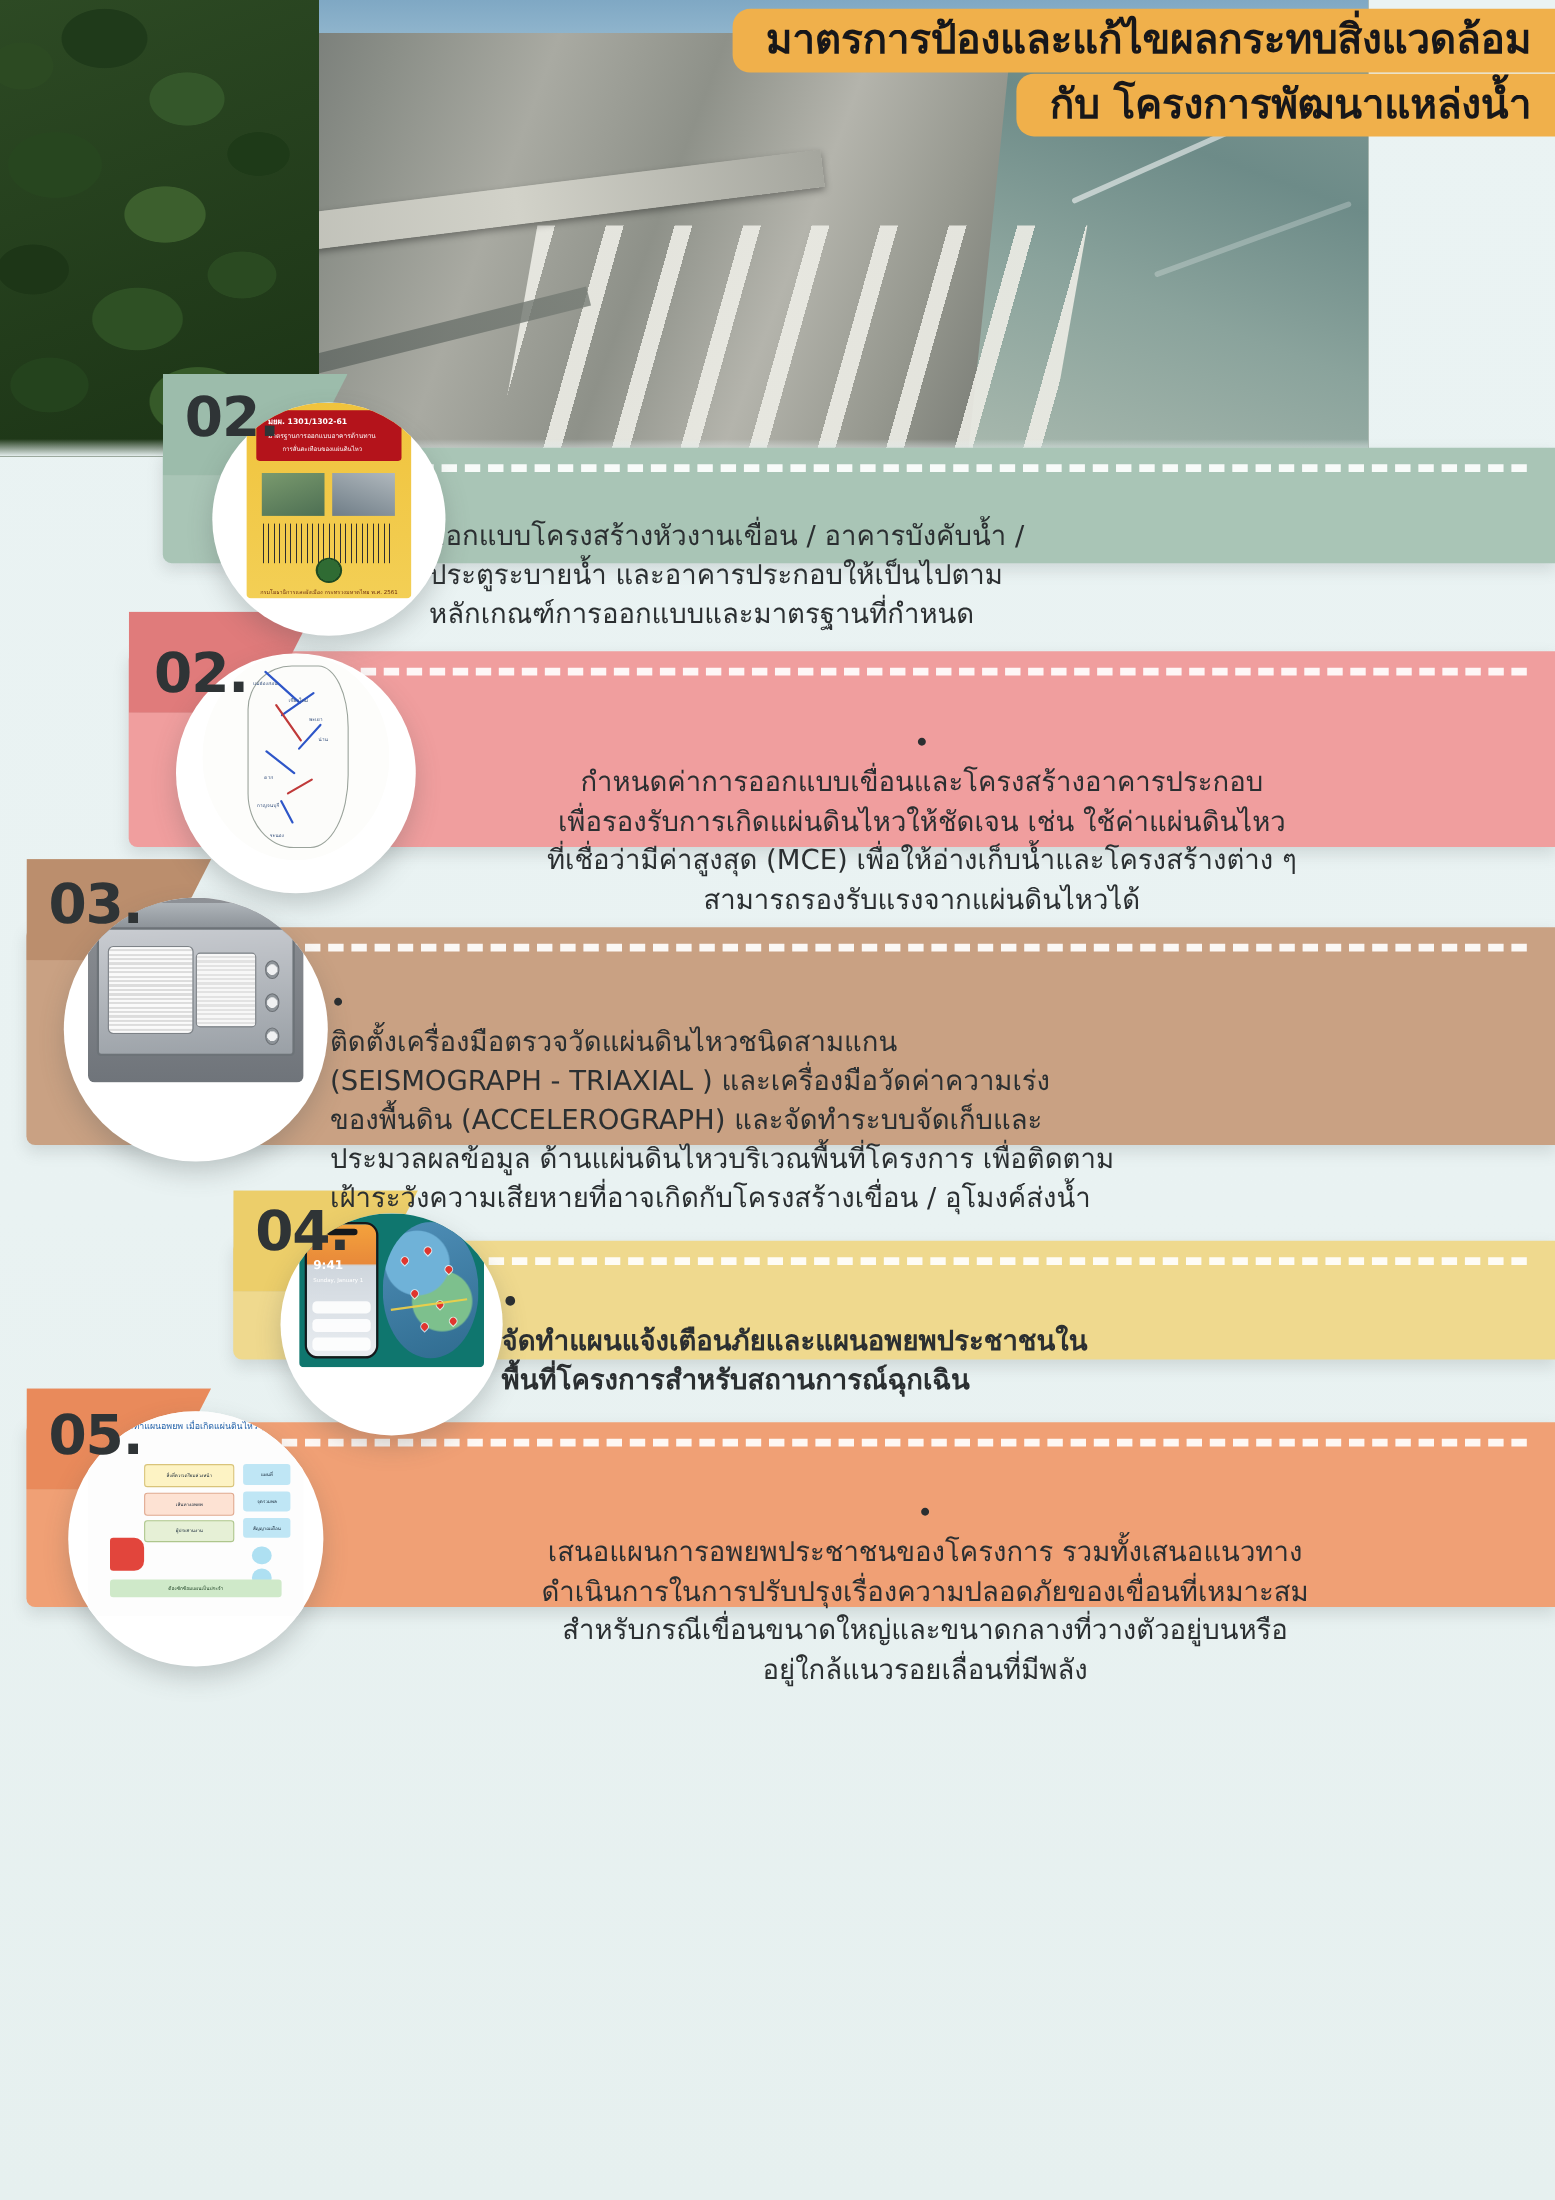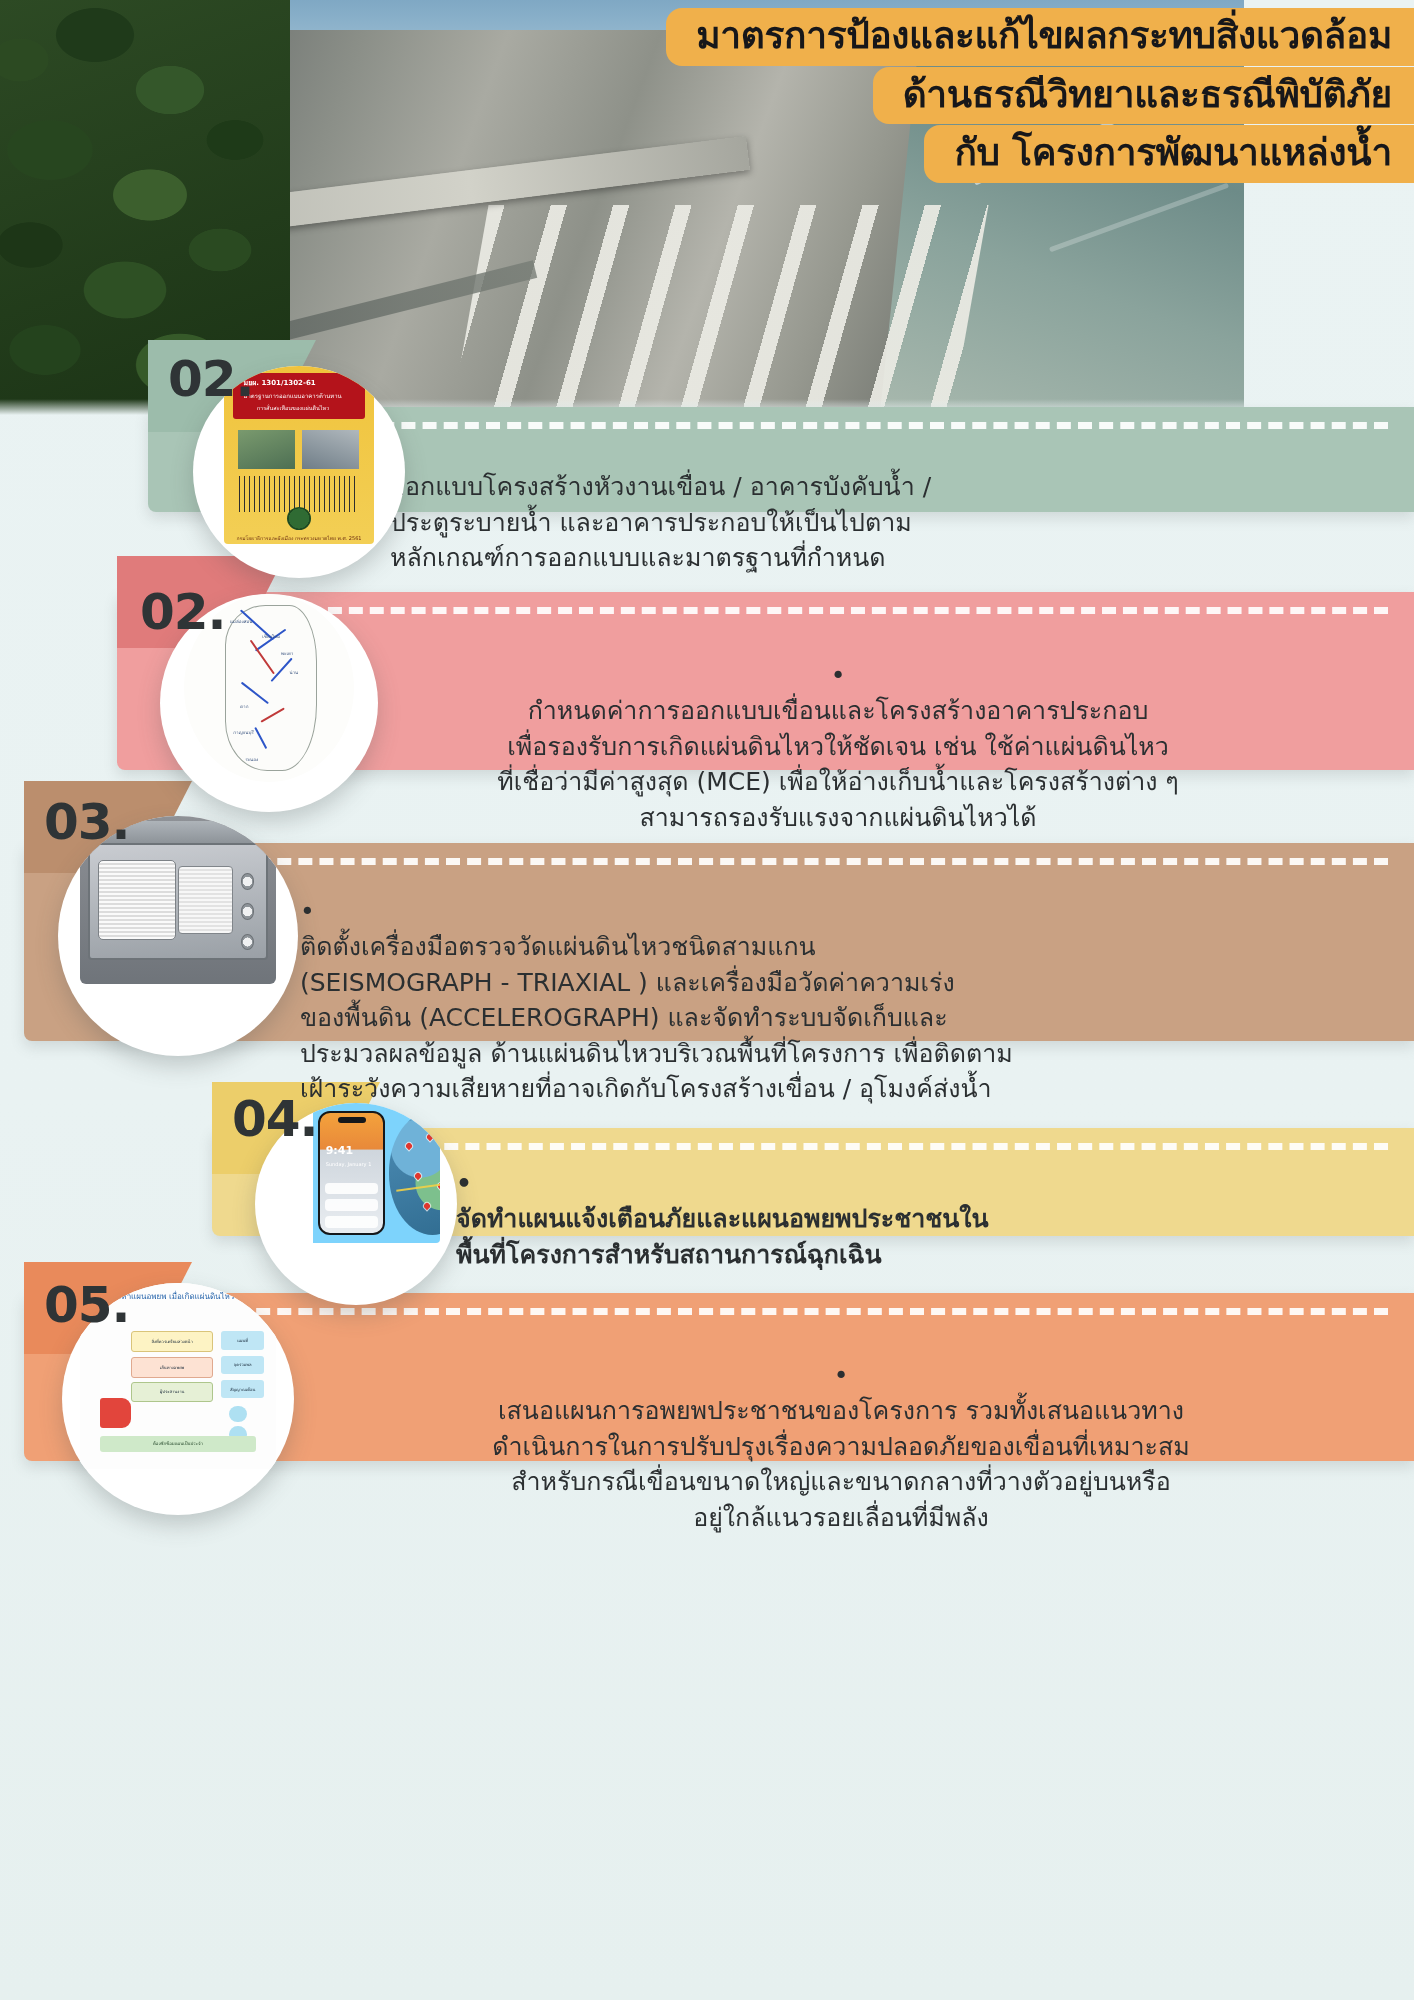--- a/index.html
+++ b/index.html
@@ -233,21 +233,21 @@
     border:1.4px solid #80858a; border-radius:4px;
   }
   .seismo .knob { position:absolute; width:7%; height:10%; border-radius:50%;
     background:radial-gradient(circle,#f0f1f2 0 50%,#8e9499 52%); border:1px solid #6c7176;}
   .seismo .lid {
     position:absolute; left:2%; top:3%; width:96%; height:16%;
     background:linear-gradient(180deg,#aeb4b9,#868c92); border-radius:4px 4px 0 0;
   }
 
   
-  .alert4 { width:100%; height:100%; position:relative; background:#7dd3fc;margin-left:41px; }
+  .alert4 { width:100%; height:100%; position:relative; background:#0f766e; }
   .alert4 .phone {
     position:absolute; left:3%; top:6%; width:40%; height:88%;
     background:linear-gradient(180deg,#f4a23c 0%,#e8893a 30%,#cfd6dd 31%,#e9edf1 100%);
     border:2.5px solid #15181b; border-radius:12px; overflow:hidden;
   }
   .alert4 .notch {
     position:absolute; left:28%; top:3%; width:44%; height:5%;
     background:#15181b; border-radius:4px;
   }
   .alert4 .time { position:absolute; left:9%; top:26%; color:#fff; font-size:11px; font-weight:700;}
@@ -333,21 +333,20 @@
     <div class="hero-dam-crest"></div>
     <div class="hero-road"></div>
     <div class="hero-forest"></div>
     <div class="hero-water-streak"></div>
     <div class="hero-water-streak s2"></div>
     <div class="hero-fade-bottom"></div>
   </div>
 
   <div id="title-block">
     <div class="title-line">มาตรการป้องและแก้ไขผลกระทบสิ่งแวดล้อม</div>
-    <div class="title-line">ด้านธรณีวิทยาและธรณีพิบัติภัย</div>
     <div class="title-line">กับ โครงการพัฒนาแหล่งน้ำ</div>
   </div>
 
   <div class="item">
     <div class="band" style="left:148px; top:407px; width:1266px; height:105px; background:#a9c5b6;"></div>
     <div class="numtab" style="left:148px; top:340px; background:#9cbcab;"></div>
     <div class="num" style="left:168px; top:350px;">02.</div>
     <div class="photo-ring" style="left:193px; top:366px; width:212px; height:212px;">
       <div class="photo" style="width:150px;height:178px;border-radius:4px;">
         <div class="cover">

